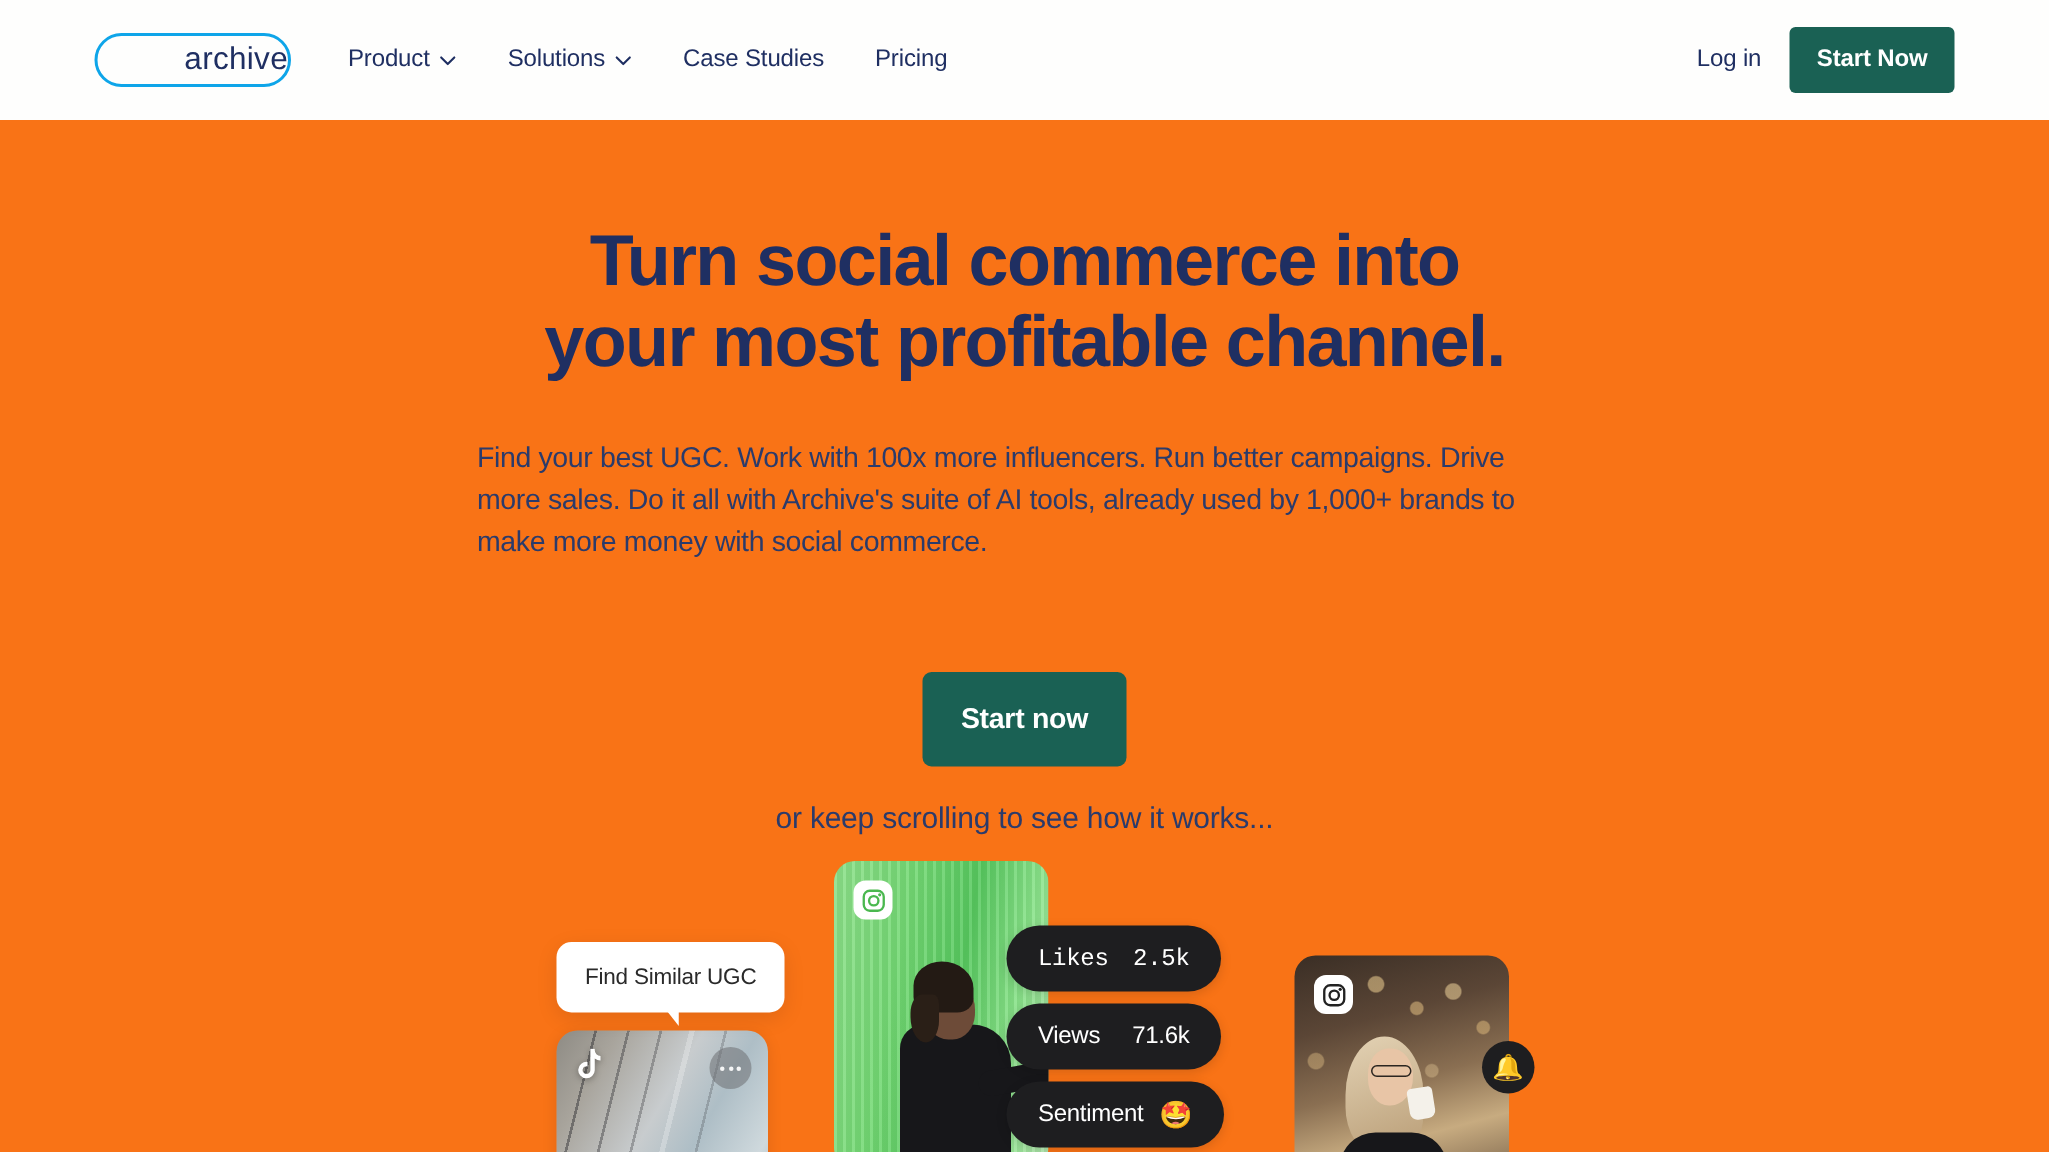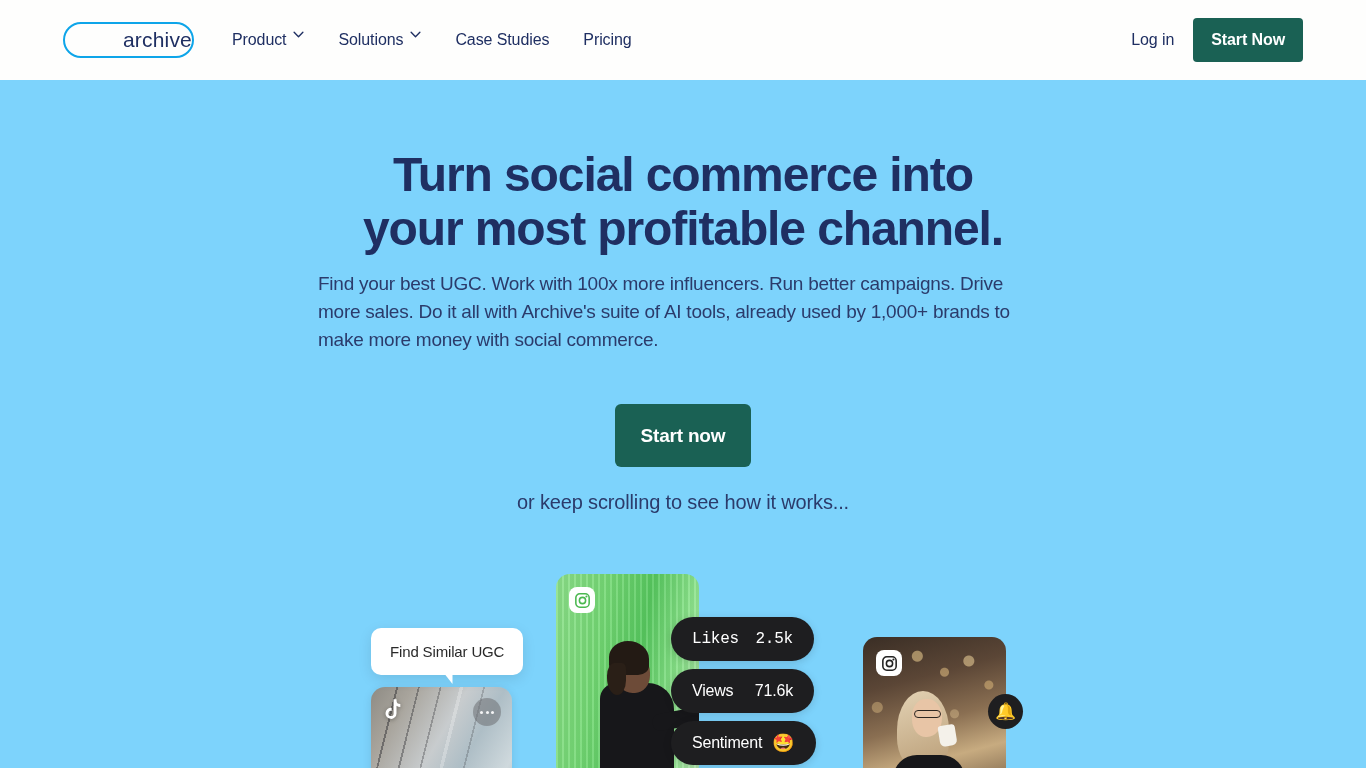--- a/index.html
+++ b/index.html
@@ -38,21 +38,21 @@
     font-weight:400;
     position:relative; top:-1px;
   }
 
   .nav-links{
     display:flex; align-items:center;
     margin-left:38px;
     gap:0;
   }
   .nav-item{
-    display:flex; align-items:flex-start; gap:7px;
+    display:flex; align-items:center; gap:7px;
     font-size:16px;
     color:#1f2f62;
     margin-right:34px;
     cursor:pointer;
     white-space:nowrap;
     letter-spacing:-.1px;
   }
   .nav-item:last-child{ margin-right:0; }
   .chev{ display:block; width:11px; height:7px; }
   .chev svg{ display:block; }
@@ -77,22 +77,22 @@
     height:44px;
     cursor:pointer;
     letter-spacing:-.1px;
     font-family:"Liberation Sans", sans-serif;
   }
 
   
   .hero{
     position:absolute; top:80px; left:0;
     width:1366px; height:688px;
-    background:#7dd3fc;
-    display:flex; flex-direction:column; align-items:center;
+    background:#f97316;
+    display:flex; flex-direction:column; align-items:center;gap:22px;
   }
 
   .headline{
     margin-top:68px;
     text-align:center;
     color:#1f2f62;
     font-size:48px;
     font-weight:700;
     line-height:54px;
     letter-spacing:-1.1px;

